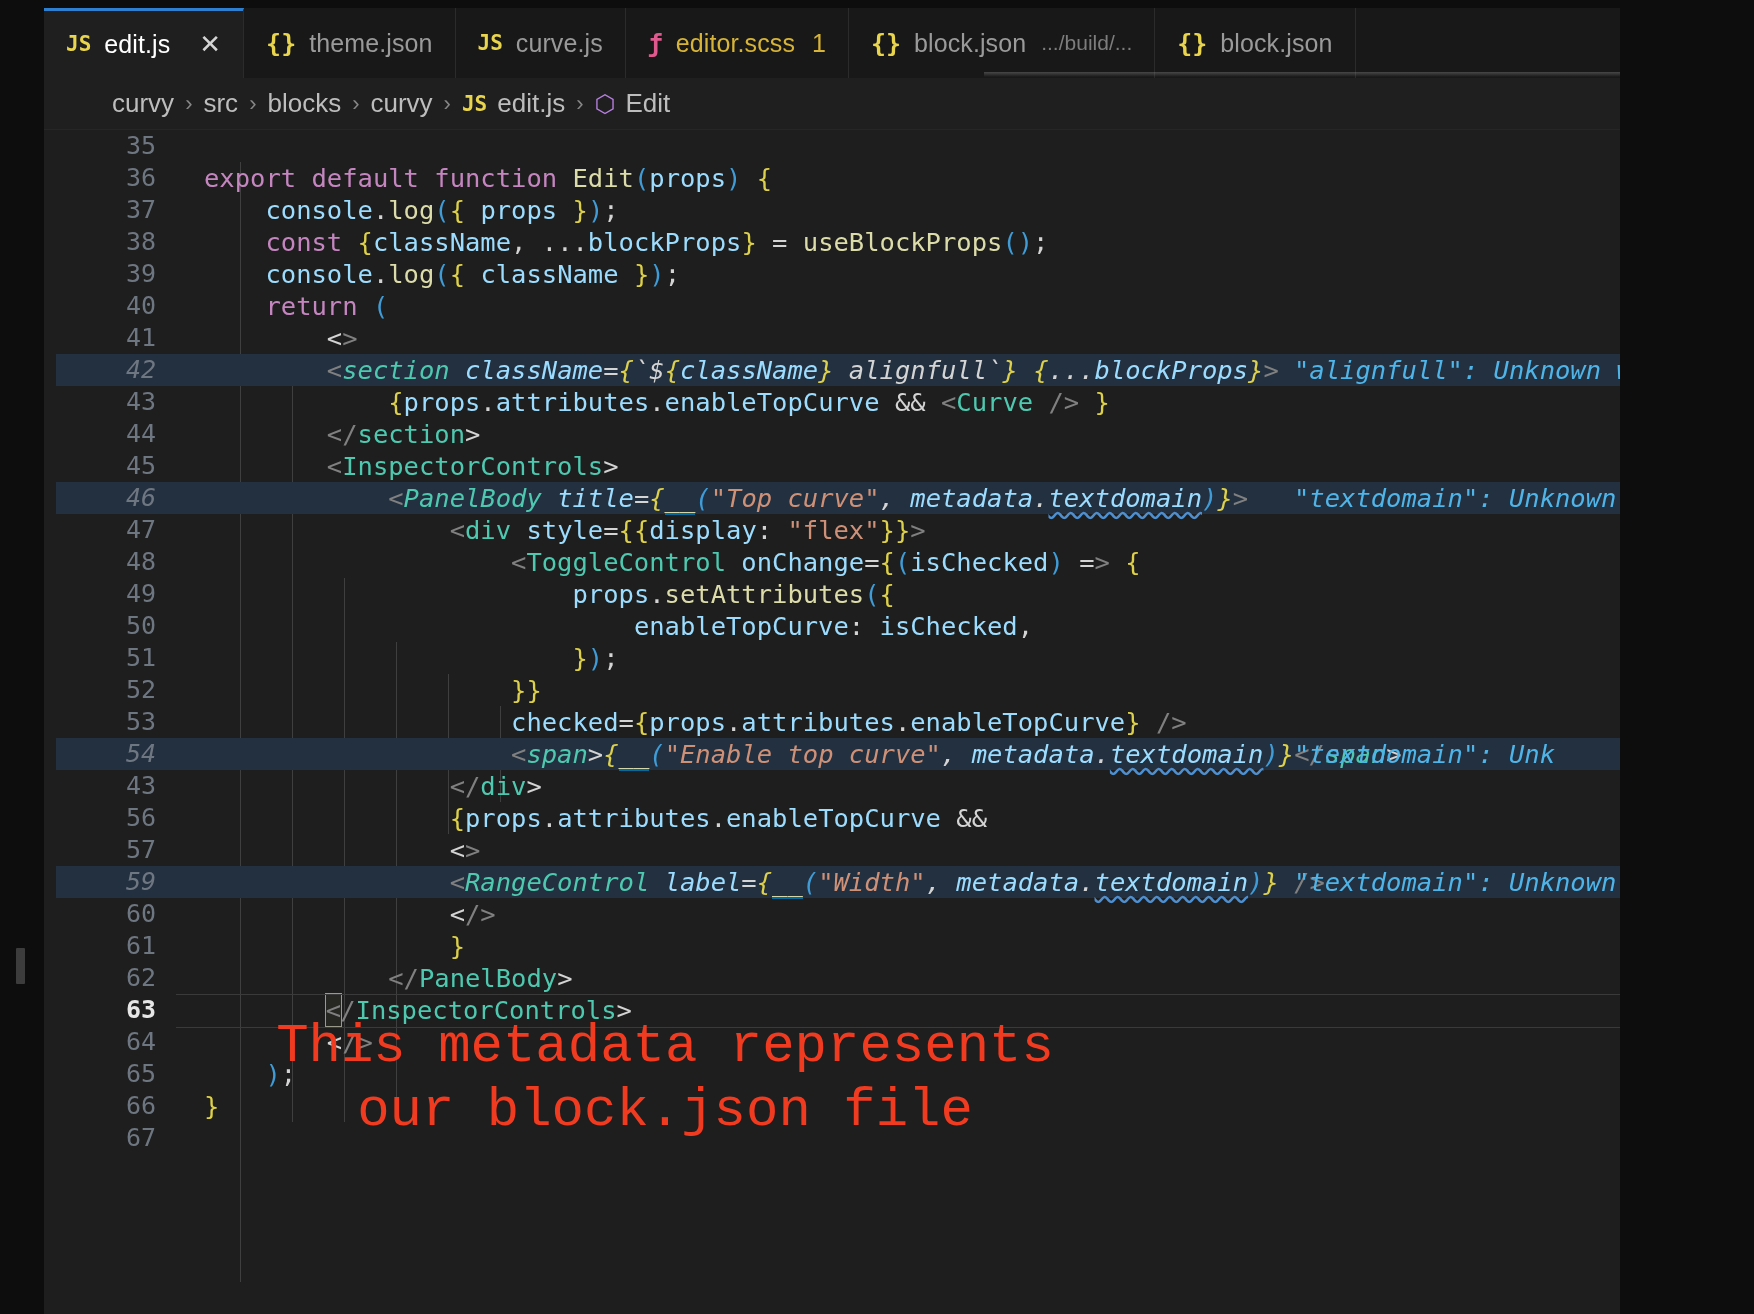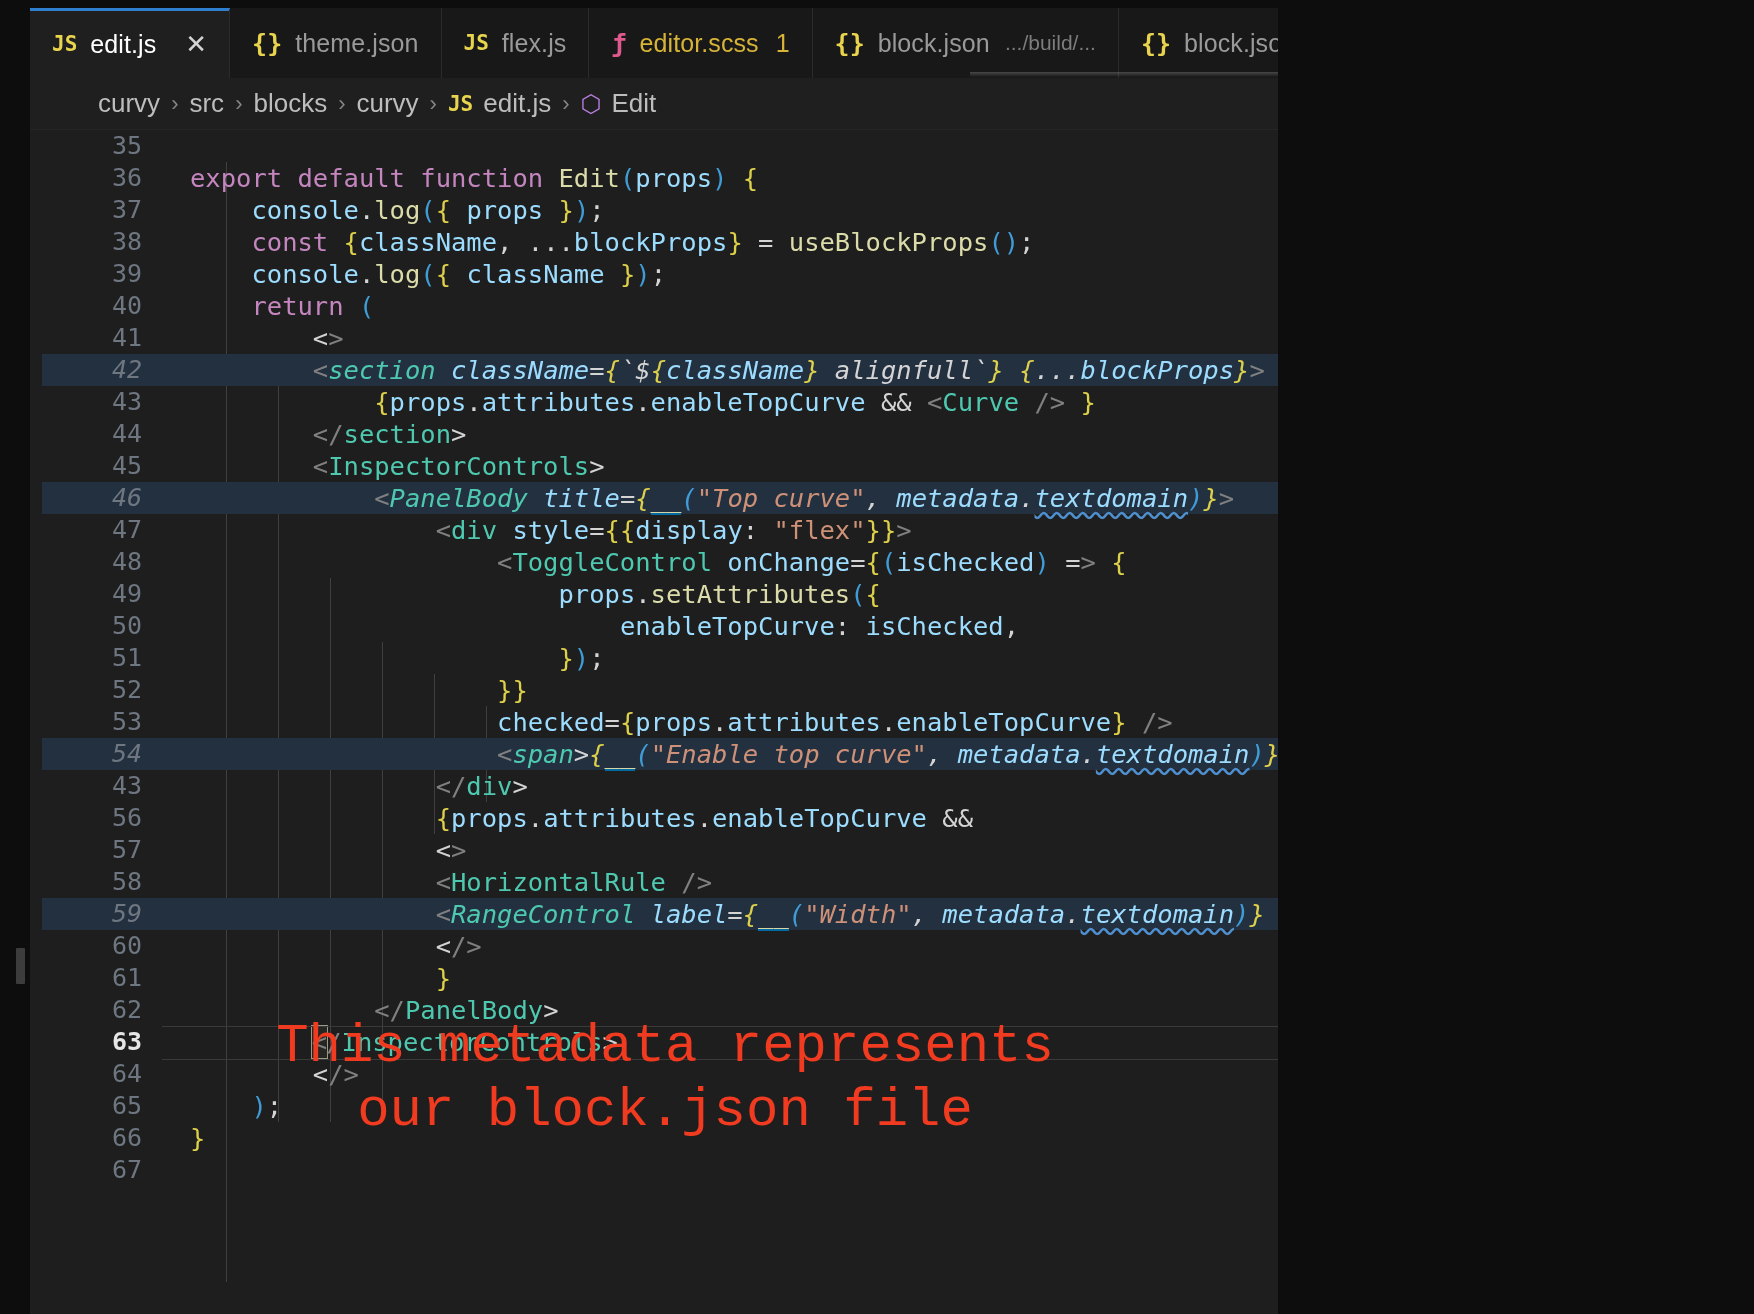--- a/index.html
+++ b/index.html
@@ -15,23 +15,23 @@
   #app {
     position: relative;
     width: 1754px;
     height: 1314px;
     background: #0d0d0d;
   }
 
   
   #editor-group {
     position: absolute;
-    left: 30px;
+    left: 44px;
     top: 8px;
-    width: 1248px;
+    width: 1576px;
     height: 1306px;
     background: #7dd3fc;
     overflow: hidden;
   }
 
   
   #tab-bar {
     display: flex;
     height: 70px;
     background: #181818;
@@ -247,21 +247,21 @@
           <span class="tab-ico ico-js">JS</span>
           <span class="tab-label">edit.js</span>
           <span class="tab-close">✕</span>
         </div>
         <div class="tab">
           <span class="tab-ico ico-json">{}</span>
           <span class="tab-label">theme.json</span>
         </div>
         <div class="tab">
           <span class="tab-ico ico-js">JS</span>
-          <span class="tab-label">flex.js</span>
+          <span class="tab-label">curve.js</span>
         </div>
         <div class="tab">
           <span class="tab-ico ico-scss">ƒ</span>
           <span class="tab-label warn">editor.scss</span>
           <span class="tab-badge">1</span>
         </div>
         <div class="tab">
           <span class="tab-ico ico-json">{}</span>
           <span class="tab-label">block.json</span>
           <span class="tab-sub">.../build/...</span>
@@ -314,21 +314,20 @@
           <div class="code-line"><span class="ln">48</span><span class="src">                    <span class="t-gray">&lt;</span><span class="t-tag">ToggleControl</span> <span class="t-var">onChange</span>=<span class="t-brace-y">{</span><span class="t-brace-b">(</span><span class="t-var">isChecked</span><span class="t-brace-b">)</span> =<span class="t-gray">&gt;</span> <span class="t-brace-y">{</span></span></div>
           <div class="code-line"><span class="ln">49</span><span class="src">                        <span class="t-var">props</span>.<span class="t-fn">setAttributes</span><span class="t-brace-b">(</span><span class="t-brace-y">{</span></span></div>
           <div class="code-line"><span class="ln">50</span><span class="src">                            <span class="t-var">enableTopCurve</span>: <span class="t-var">isChecked</span>,</span></div>
           <div class="code-line"><span class="ln">51</span><span class="src">                        <span class="t-brace-y">}</span><span class="t-brace-b">)</span>;</span></div>
           <div class="code-line"><span class="ln">52</span><span class="src">                    <span class="t-brace-y">}</span><span class="t-brace-y">}</span></span></div>
           <div class="code-line"><span class="ln">53</span><span class="src">                    <span class="t-var">checked</span>=<span class="t-brace-y">{</span><span class="t-var">props</span>.<span class="t-var">attributes</span>.<span class="t-var">enableTopCurve</span><span class="t-brace-y">}</span> <span class="t-gray">/<span class="t-gray">&gt;</span></span></span></div>
           <div class="code-line hl"><span class="ln">54</span><span class="src">                    <span class="t-gray">&lt;</span><span class="t-tag">span</span>&gt;<span class="t-brace-y">{</span><span class="t-fn"><span class="t-underline-plain">__</span></span><span class="t-brace-b">(</span><span class="t-str">"Enable top curve"</span>, <span class="t-var">metadata</span>.<span class="t-var"><span class="t-underline-spell">textdomain</span></span><span class="t-brace-b">)</span><span class="t-brace-y">}</span><span class="t-gray">&lt;/</span><span class="t-tag">span</span>&gt;</span><span class="t-inline-err" style="position: absolute; left: 1238px; top: 0px; white-space: pre;">"textdomain": Unk</span></div>
           <div class="code-line"><span class="ln">43</span><span class="src">                <span class="t-gray">&lt;/</span><span class="t-tag">div</span>&gt;</span></div>
           <div class="code-line"><span class="ln">56</span><span class="src">                <span class="t-brace-y">{</span><span class="t-var">props</span>.<span class="t-var">attributes</span>.<span class="t-var">enableTopCurve</span> &amp;&amp;</span></div>
           <div class="code-line"><span class="ln">57</span><span class="src">                &lt;<span class="t-gray">&gt;</span></span></div>
-          <div class="code-line"><span class="ln">58</span><span class="src">                <span class="t-gray">&lt;</span><span class="t-tag">HorizontalRule</span> <span class="t-gray">/<span class="t-gray">&gt;</span></span></span></div>
           <div class="code-line hl"><span class="ln">59</span><span class="src">                <span class="t-gray">&lt;</span><span class="t-tag">RangeControl</span> <span class="t-var">label</span>=<span class="t-brace-y">{</span><span class="t-fn"><span class="t-underline-plain">__</span></span><span class="t-brace-b">(</span><span class="t-str">"Width"</span>, <span class="t-var">metadata</span>.<span class="t-var"><span class="t-underline-spell">textdomain</span></span><span class="t-brace-b">)</span><span class="t-brace-y">}</span> <span class="t-gray">/<span class="t-gray">&gt;</span></span></span><span class="t-inline-err" style="position: absolute; left: 1238px; top: 0px; white-space: pre;">"textdomain": Unknown</span></div>
           <div class="code-line"><span class="ln">60</span><span class="src">                &lt;<span class="t-gray">/<span class="t-gray">&gt;</span></span></span></div>
           <div class="code-line"><span class="ln">61</span><span class="src">                <span class="t-brace-y">}</span></span></div>
           <div class="code-line"><span class="ln">62</span><span class="src">            <span class="t-gray">&lt;/</span><span class="t-tag">PanelBody</span>&gt;</span></div>
           <div class="code-line cursor-line"><span class="ln">63</span><span class="src">        <span class="t-gray"><span class="cursor-box">&lt;</span>/</span><span class="t-tag">InspectorControls</span>&gt;</span></div>
           <div class="code-line"><span class="ln">64</span><span class="src">        &lt;<span class="t-gray">/<span class="t-gray">&gt;</span></span></span></div>
           <div class="code-line"><span class="ln">65</span><span class="src">    <span class="t-brace-b">)</span>;</span></div>
           <div class="code-line"><span class="ln">66</span><span class="src"><span class="t-brace-y">}</span></span></div>
           <div class="code-line"><span class="ln">67</span><span class="src"></span></div>
         </div>

